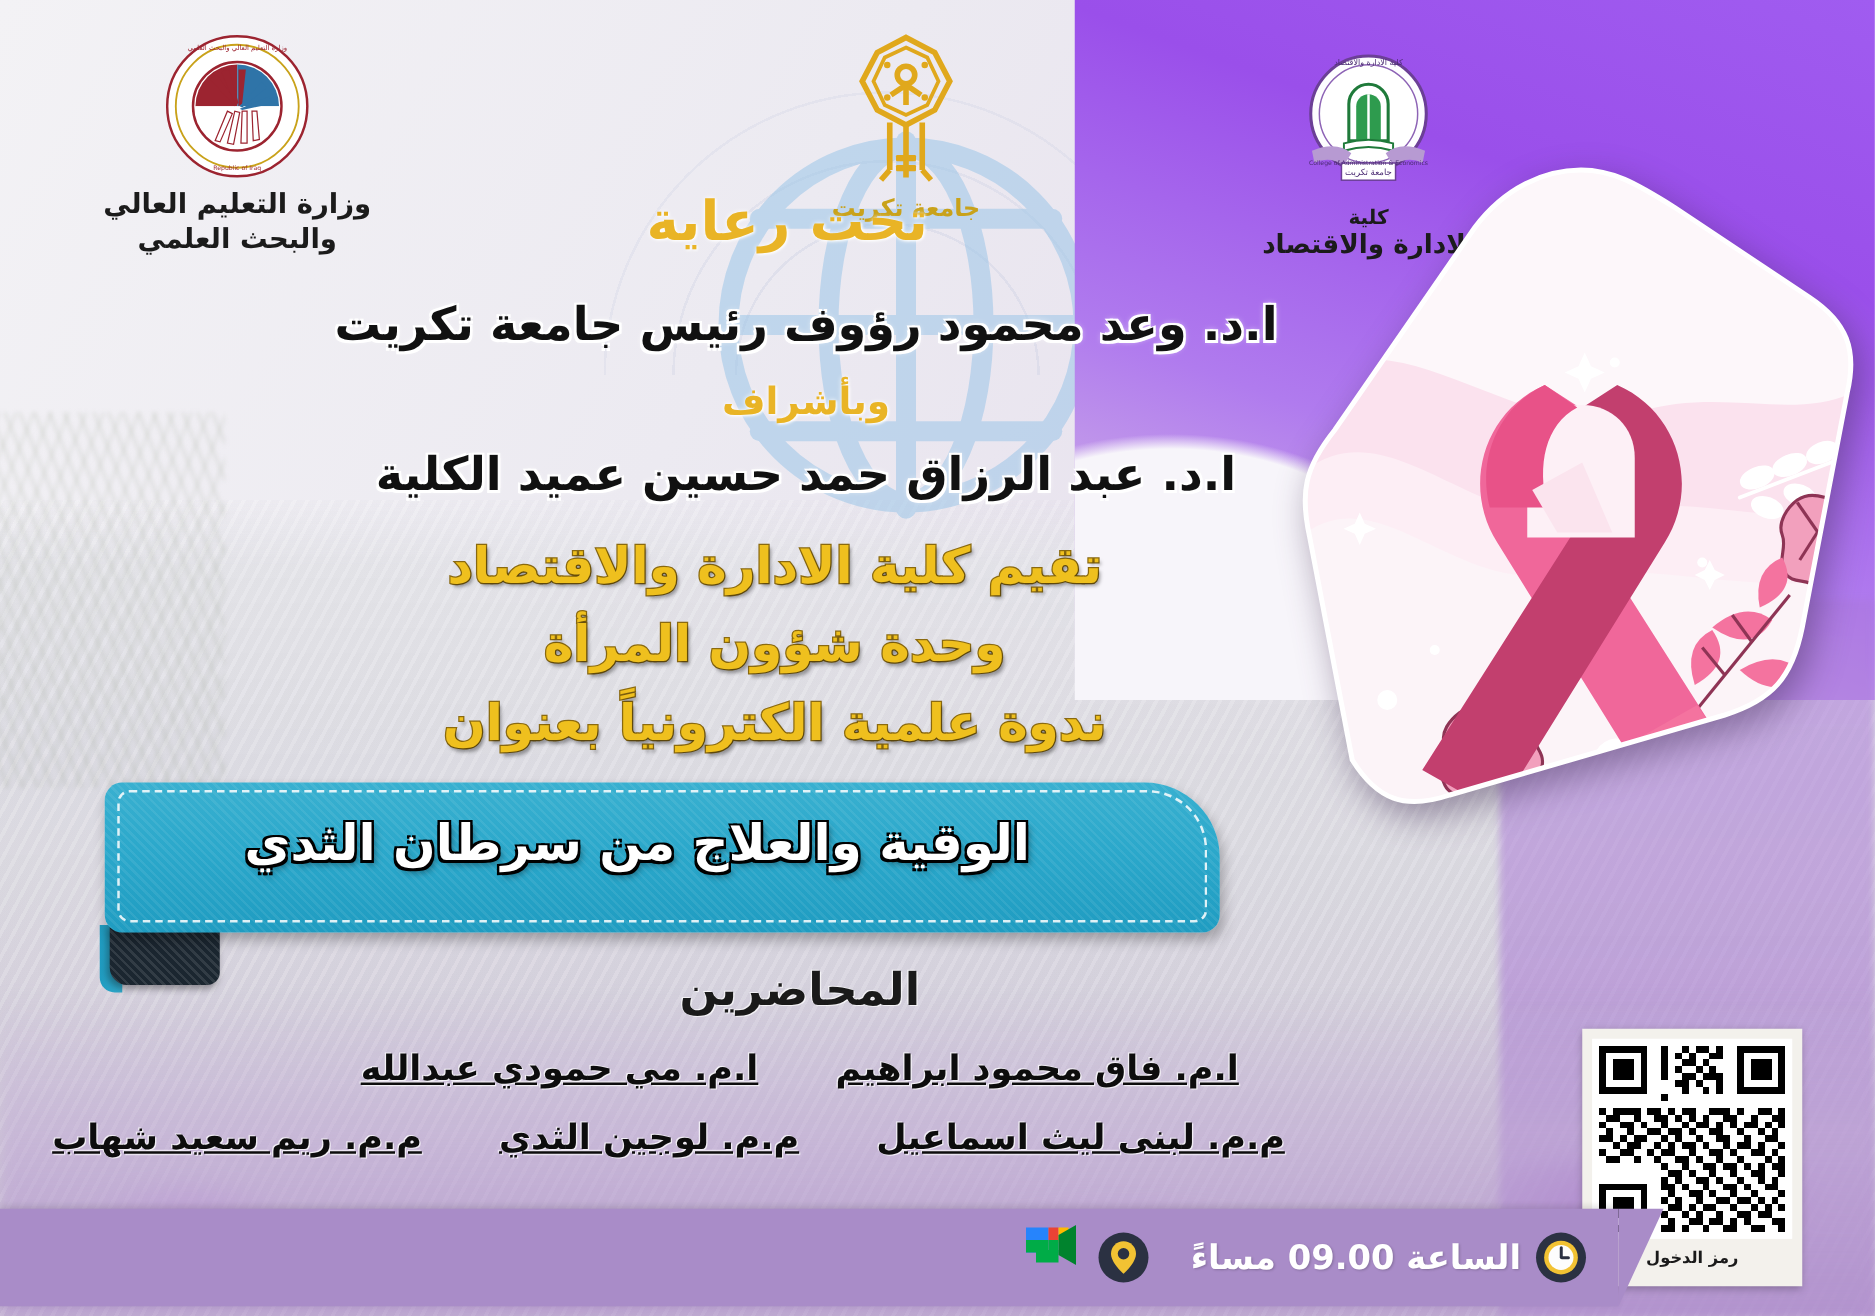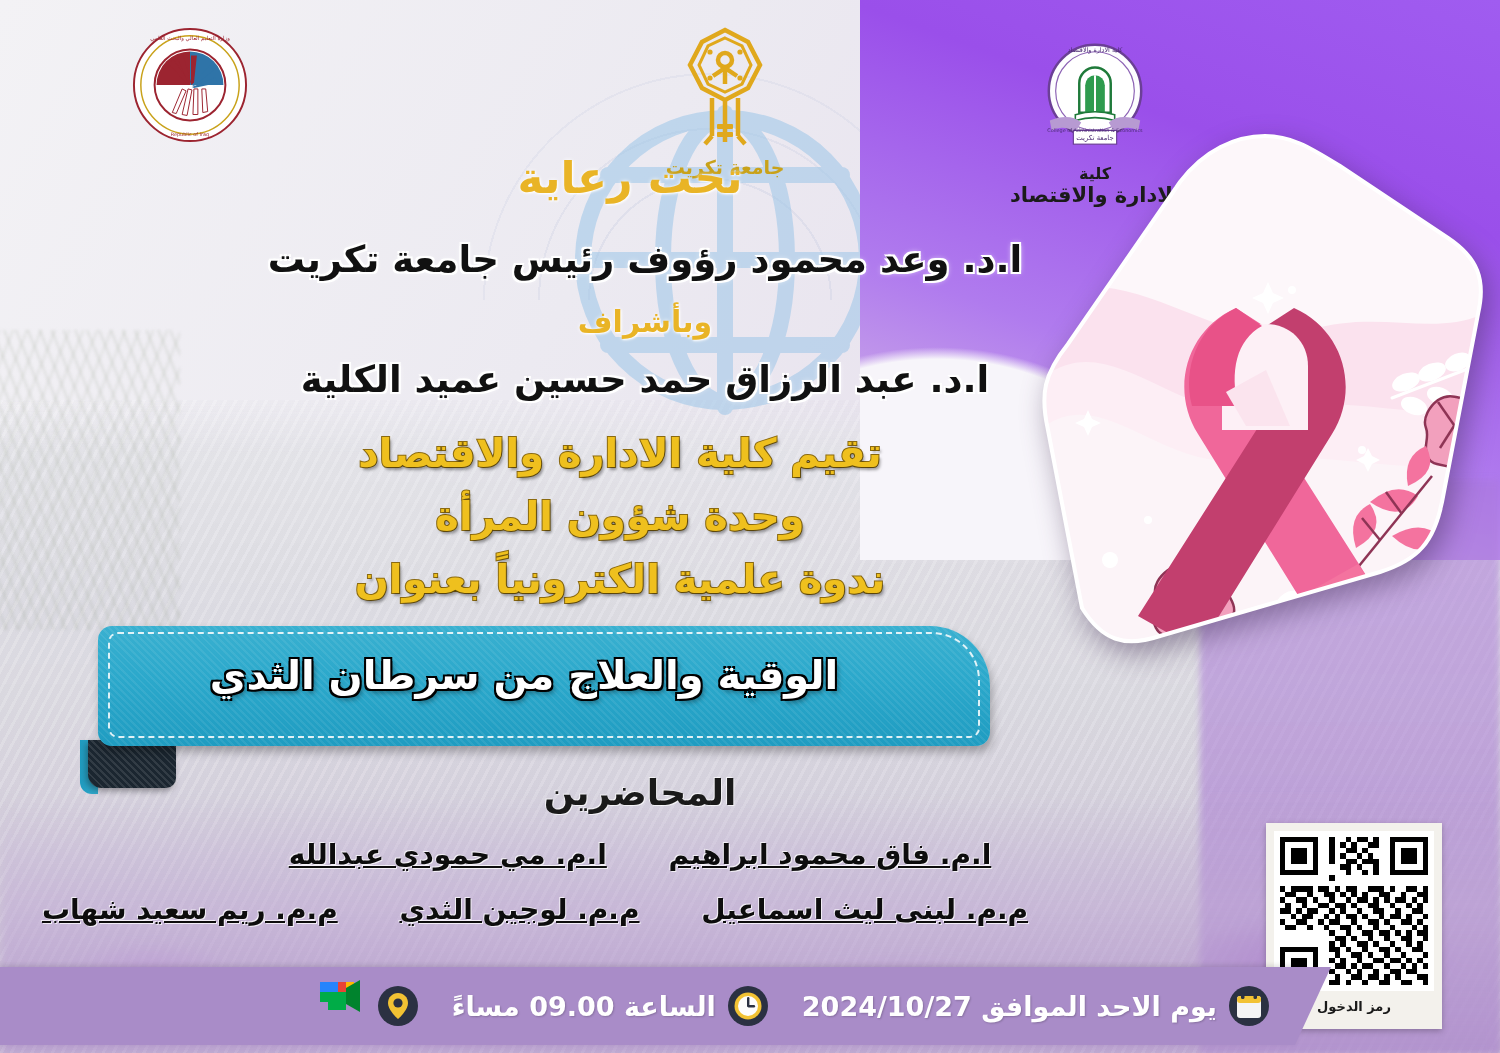--- a/index.html
+++ b/index.html
@@ -138,21 +138,21 @@
     text-shadow:2px 3px 3px rgba(0,0,0,.35);
     transform:translateX(-130px);
   }
   .gold-1{top:430px;}
   .gold-2{top:493px;}
   .gold-3{top:556px;}
 
   
   .banner-wrap{position:absolute;left:70px;top:622px;width:915px;height:160px;}
   .banner{
-    position:absolute;left:28px;top:4px;width:892px;height:120px;
+    position:absolute;left:14px;top:4px;width:892px;height:120px;
     background:linear-gradient(180deg,#39b0d0 0%,#2ba8cb 45%,#1f9cc1 100%);
     border-radius:14px 60px 14px 14px;
     box-shadow:2px 6px 10px rgba(0,0,0,.28);
   }
   .banner:before{
     content:"";position:absolute;inset:6px 10px 8px 10px;
     border:2px dashed rgba(255,255,255,.85);
     border-radius:10px 48px 10px 10px;
   }
   .banner-texture{
@@ -304,20 +304,24 @@
           </g>
           <g fill="#fff" stroke="#9c2430" stroke-width="1">
             <path d="M42 88 L52 64 L56 66 L46 89 Z"></path>
             <path d="M52 90 L58 64 L62 65 L57 91 Z"></path>
             <path d="M63 90 L64 64 L68 64 L68 90 Z"></path>
             <path d="M73 88 L72 64 L76 64 L78 87 Z"></path>
           </g>
           <text x="60" y="14" font-size="5.6" fill="#9c2430" text-anchor="middle" font-family="DejaVu Sans, sans-serif">وزارة التعليم العالي والبحث العلمي</text>
           <text x="60" y="112" font-size="5" fill="#9c2430" text-anchor="middle" font-family="DejaVu Sans, sans-serif">Republic of Iraq</text>
         </svg>
+      </div>
+      <div class="logo-caption">
+        <div>وزارة التعليم العالي</div>
+        <div>والبحث العلمي</div>
       </div>
     </div>
 
     <div class="logo-block logo-univ">
       <svg width="106" height="126" viewBox="0 0 106 126">
         <g fill="none" stroke="#e0a81c" stroke-width="4.5">
           <path d="M53 6 L76 18 L88 41 L76 64 L53 76 L30 64 L18 41 L30 18 Z"></path>
           <path d="M53 14 L70 22 L79 41 L70 60 L53 68 L36 60 L27 41 L36 22 Z" stroke-width="3"></path>
           <circle cx="53" cy="36" r="7"></circle>
           <path d="M53 43 L53 60"></path>
@@ -668,32 +672,20 @@
         <rect x="18" y="1" width="1" height="2"></rect>
           <rect x="18" y="5" width="1" height="3"></rect>
       </g>
     </svg>
     <div class="qr-caption">رمز الدخول</div>
   </div>
 
   <div class="bottom-bar">
     <div class="bar-items">
 
-      <div class="bar-item">
-        <span class="icon-circ">
-          <svg width="42" height="42" viewBox="0 0 42 42">
-            <circle cx="21" cy="21" r="20" fill="#2b3142"></circle>
-            <rect x="9" y="11" width="24" height="22" rx="3" fill="#f4f4f4"></rect>
-            <rect x="9" y="11" width="24" height="7" rx="3" fill="#f2c233"></rect>
-            <rect x="13" y="7" width="3.5" height="7" rx="1.6" fill="#2b3142"></rect>
-            <rect x="25.5" y="7" width="3.5" height="7" rx="1.6" fill="#2b3142"></rect>
-          </svg>
-        </span>
-        <span class="bar-text">يوم الاحد الموافق  2024/10/27</span>
-      </div>
 
       <div class="bar-item">
         <span class="icon-circ">
           <svg width="42" height="42" viewBox="0 0 42 42">
             <circle cx="21" cy="21" r="20" fill="#2b3142"></circle>
             <circle cx="21" cy="21" r="13.5" fill="#f2c233"></circle>
             <circle cx="21" cy="21" r="10" fill="#fdfdfd"></circle>
             <rect x="20" y="12" width="2.4" height="10" rx="1.2" fill="#2b3142"></rect>
             <rect x="20.6" y="20" width="7.5" height="2.4" rx="1.2" fill="#2b3142"></rect>
           </svg>

